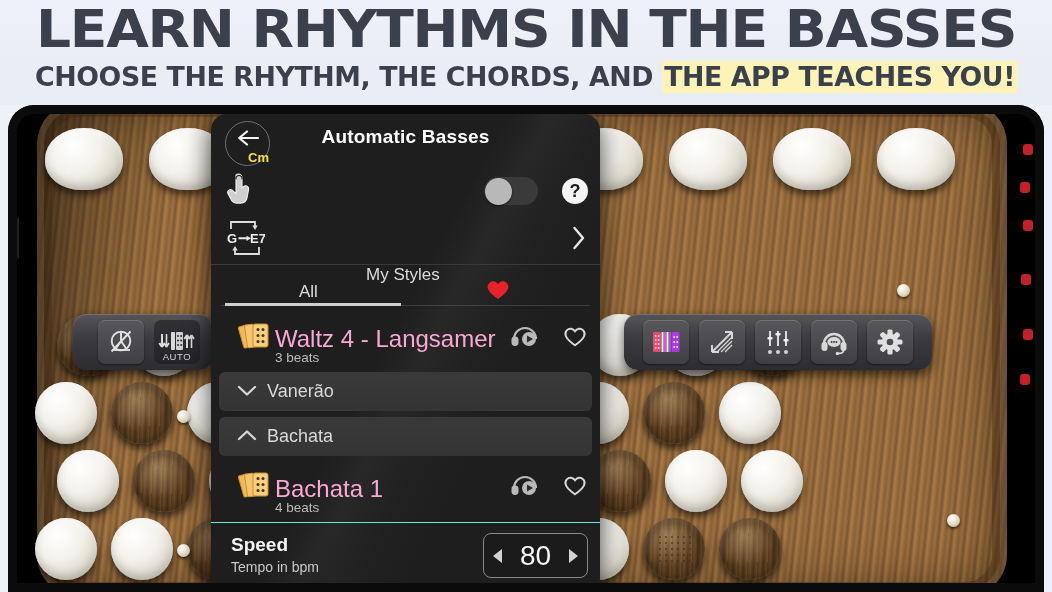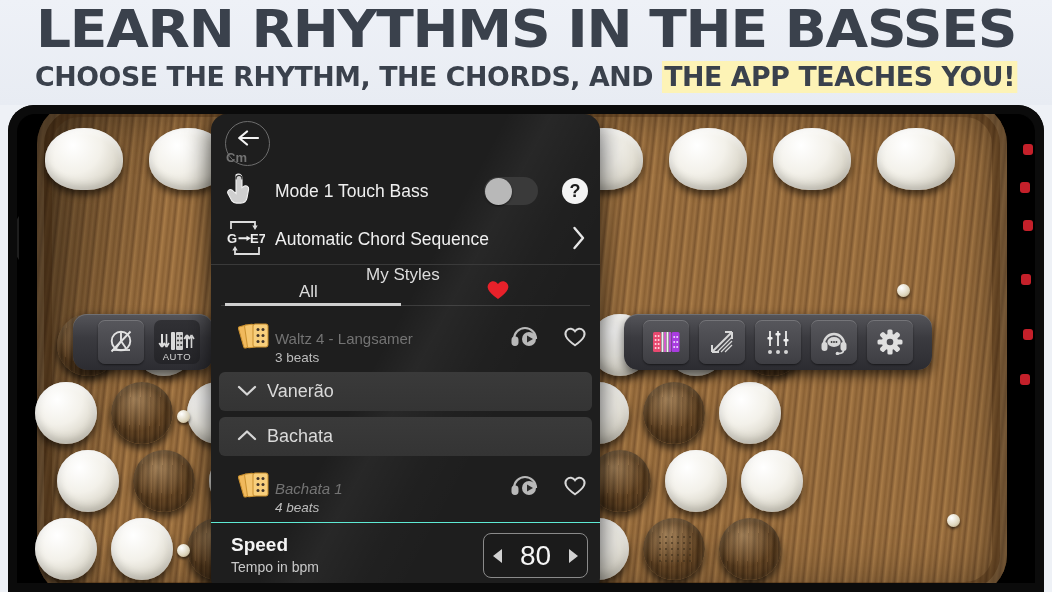--- a/index.html
+++ b/index.html
@@ -173,22 +173,22 @@
   }
 
   .p-head { position:relative; height:53px; }
   .back-btn {
     position:absolute; left:14px; top:7px;
     width:45px; height:45px; border-radius:50%;
     border:1.4px solid #6d6d6d;
     display:flex; flex-direction:column; align-items:center; justify-content:center;
   }
   .back-cm {
-    position:absolute; bottom:2px; left:0; right:0; text-align:left;
-    font-size:13px; font-weight:bold; color:#737373; line-height:11px;
+    position:absolute; bottom:2px; left:0; right:0; text-align:right;
+    font-size:13px; font-weight:bold; color:#fde047; line-height:11px;
   }
   .p-title {
     position:absolute; left:0; right:0; top:12px; text-align:center;
     font-size:19px; font-weight:bold; color:#fff; letter-spacing:.2px;
   }
 
   .row {
     position:relative; display:flex; align-items:center;
     padding-left:64px; padding-right:14px;
   }
@@ -226,21 +226,21 @@
     position:absolute; left:14px; top:38px; width:176px; height:2.5px;
     background:#cfcfcf;
   }
   .tab-heart { position:absolute; left:274px; top:12px; }
 
   .listsep { height:1px; background:#3b3b3b; margin:0 10px; }
 
   .style-row { position:relative; height:63px; display:flex; align-items:center; }
   .style-ico { position:absolute; left:27px; top:50%; transform:translateY(-50%); }
   .style-txt { padding-left:64px; }
-  .style-name { font-size:15px; color:#737373; line-height:21px;margin-top:20px; }
+  .style-name { font-size:24px; color:#f9a8d4; line-height:21px;margin-top:20px; }
   .style-beats { font-size:13.5px; color:#bdbdbd; line-height:18px; }
   .st-actions { position:absolute; right:12px; top:50%; transform:translateY(-50%);
                 display:flex; align-items:center; gap:22px; }
 
   .group-row {
     position:relative; height:39px; display:flex; align-items:center;
     background:linear-gradient(180deg,#3a3a3a,#343434);
     margin:3px 8px 0 8px; border-radius:6px;
   }
   .group-row .gchev { position:absolute; left:18px; top:50%; transform:translateY(-50%); }
@@ -484,50 +484,49 @@
 
       <div class="p-head">
         <div class="back-btn">
           <span style="margin-bottom:7px;">
             <svg width="24" height="16" viewBox="0 0 24 16">
               <path d="M22 8 L4 8 M11 1.5 L3.2 8 L11 14.5" stroke="#f2f2f2" stroke-width="2.2" fill="none" stroke-linecap="round" stroke-linejoin="round"></path>
             </svg>
           </span>
           <span class="back-cm">Cm</span>
         </div>
+        <div class="p-title">Automatic Basses</div>
       </div>
 
       <div class="row r-mode">
         <span class="row-ico">
           <svg width="28" height="34" viewBox="0 0 28 34">
             <path d="M11 3 a3.6 3.6 0 0 1 6 2.6 l0 10 2.4-1.6 a3 3 0 0 1 4.2 3.3 l-1.6 8.6 a6.4 6.4 0 0 1-6.3 5.2 l-4.2 0 a6 6 0 0 1-4.6-2.2 L3.2 22 a2.8 2.8 0 0 1 4-3.8 l3.8 3.4 0-16 z" fill="#cfcfcf" stroke="#f2f2f2" stroke-width="1.1"></path>
             <path d="M11.2 7.4 a3 3 0 1 1 5.6 0" fill="none" stroke="#2a2a2a" stroke-width="1.2"></path>
           </svg>
         </span>
-        <span class="lbl">Mode 1 Touch Bass</span>
         <span class="toggle">
           <span class="knob"></span>
         </span>
         <span class="helpbtn">?</span>
       </div>
 
       <div class="row r-seq">
         <span class="row-ico">
           <svg width="40" height="42" viewBox="0 0 40 42">
             <path d="M6 12 L6 5 L30 5 L30 10" fill="none" stroke="#dcdcdc" stroke-width="1.8"></path>
             <path d="M30 13 L27.3 8.6 L32.7 8.6 Z" fill="#dcdcdc"></path>
             <path d="M34 30 L34 37 L10 37 L10 32" fill="none" stroke="#dcdcdc" stroke-width="1.8"></path>
             <path d="M10 29 L7.3 33.4 L12.7 33.4 Z" fill="#dcdcdc"></path>
             <text x="2" y="26" font-family="Liberation Sans, sans-serif" font-size="13" font-weight="bold" fill="#ececec">G</text>
             <path d="M13.5 21.3 L23 21.3" stroke="#ececec" stroke-width="2"></path>
             <path d="M26 21.3 L21.5 18.7 L21.5 23.9 Z" fill="#ececec"></path>
             <text x="25" y="26" font-family="Liberation Sans, sans-serif" font-size="13" font-weight="bold" fill="#ececec">E7</text>
           </svg>
         </span>
-        <span class="lbl">Automatic Chord Sequence</span>
         <span class="chev-r">
           <svg width="14" height="24" viewBox="0 0 14 24">
             <path d="M2.5 2 L11 12 L2.5 22" fill="none" stroke="#e6e6e6" stroke-width="2.4" stroke-linecap="round" stroke-linejoin="round"></path>
           </svg>
         </span>
       </div>
 
       <div class="tabs">
         <span class="tab tab-all">All</span>
         <span class="tab tab-my">My Styles</span>
@@ -590,21 +589,21 @@
 
       <div class="group-row" style="margin-top:6px;">
         <span class="gchev">
           <svg width="20" height="13" viewBox="0 0 20 13">
             <path d="M2 10 L10 2.5 L18 10" fill="none" stroke="#d6d6d6" stroke-width="2.3" stroke-linecap="round" stroke-linejoin="round"></path>
           </svg>
         </span>
         <span class="gname">Bachata</span>
       </div>
 
-      <div class="style-row" style="height:62px;font-style:italic;">
+      <div class="style-row" style="height:62px;">
         <span class="style-ico">
           <svg width="34" height="32" viewBox="0 0 34 32">
             <g transform="rotate(-16 13 16)">
               <rect x="3" y="4" width="9" height="22" rx="1.6" fill="#f0b95c" stroke="#c98f2e" stroke-width="1"></rect>
             </g>
             <g transform="rotate(-8 16 16)">
               <rect x="8" y="4" width="9" height="23" rx="1.6" fill="#f5c66f" stroke="#cb9231" stroke-width="1"></rect>
             </g>
             <rect x="15" y="4" width="15" height="23" rx="2" fill="#f8cf7c" stroke="#c98f2e" stroke-width="1"></rect>
             <circle cx="20" cy="9.5" r="1.5" fill="#43352a"></circle>

